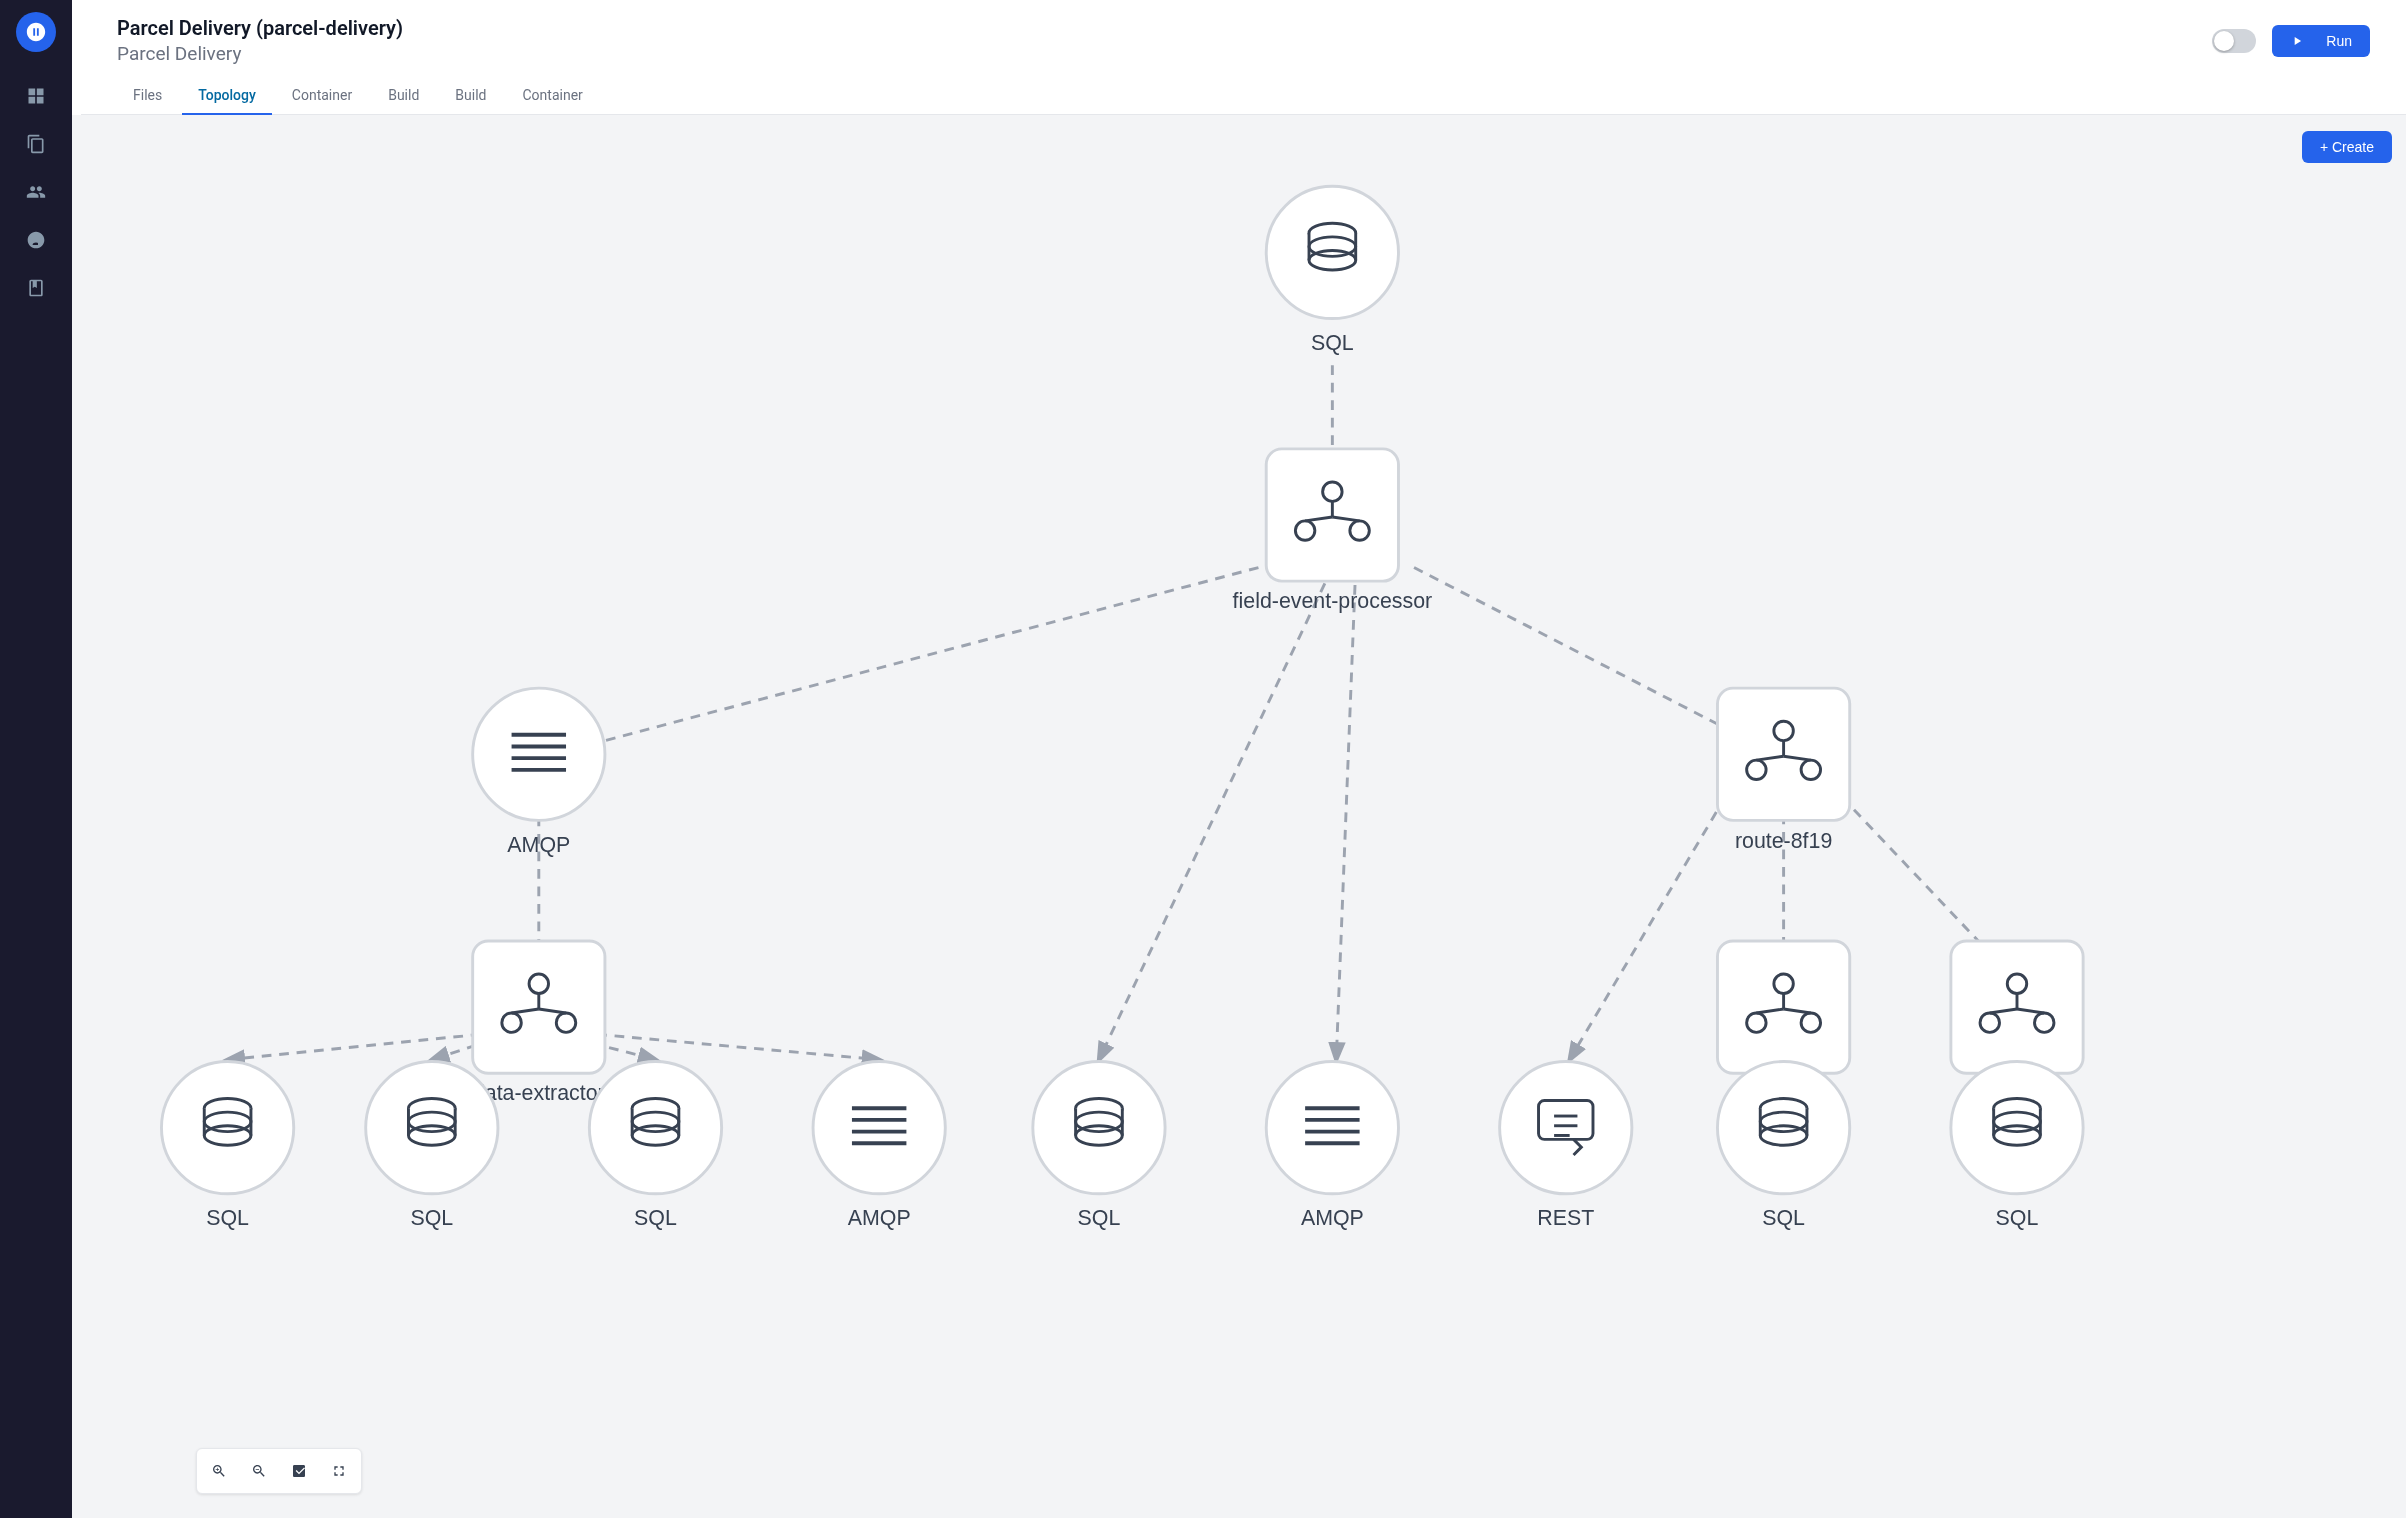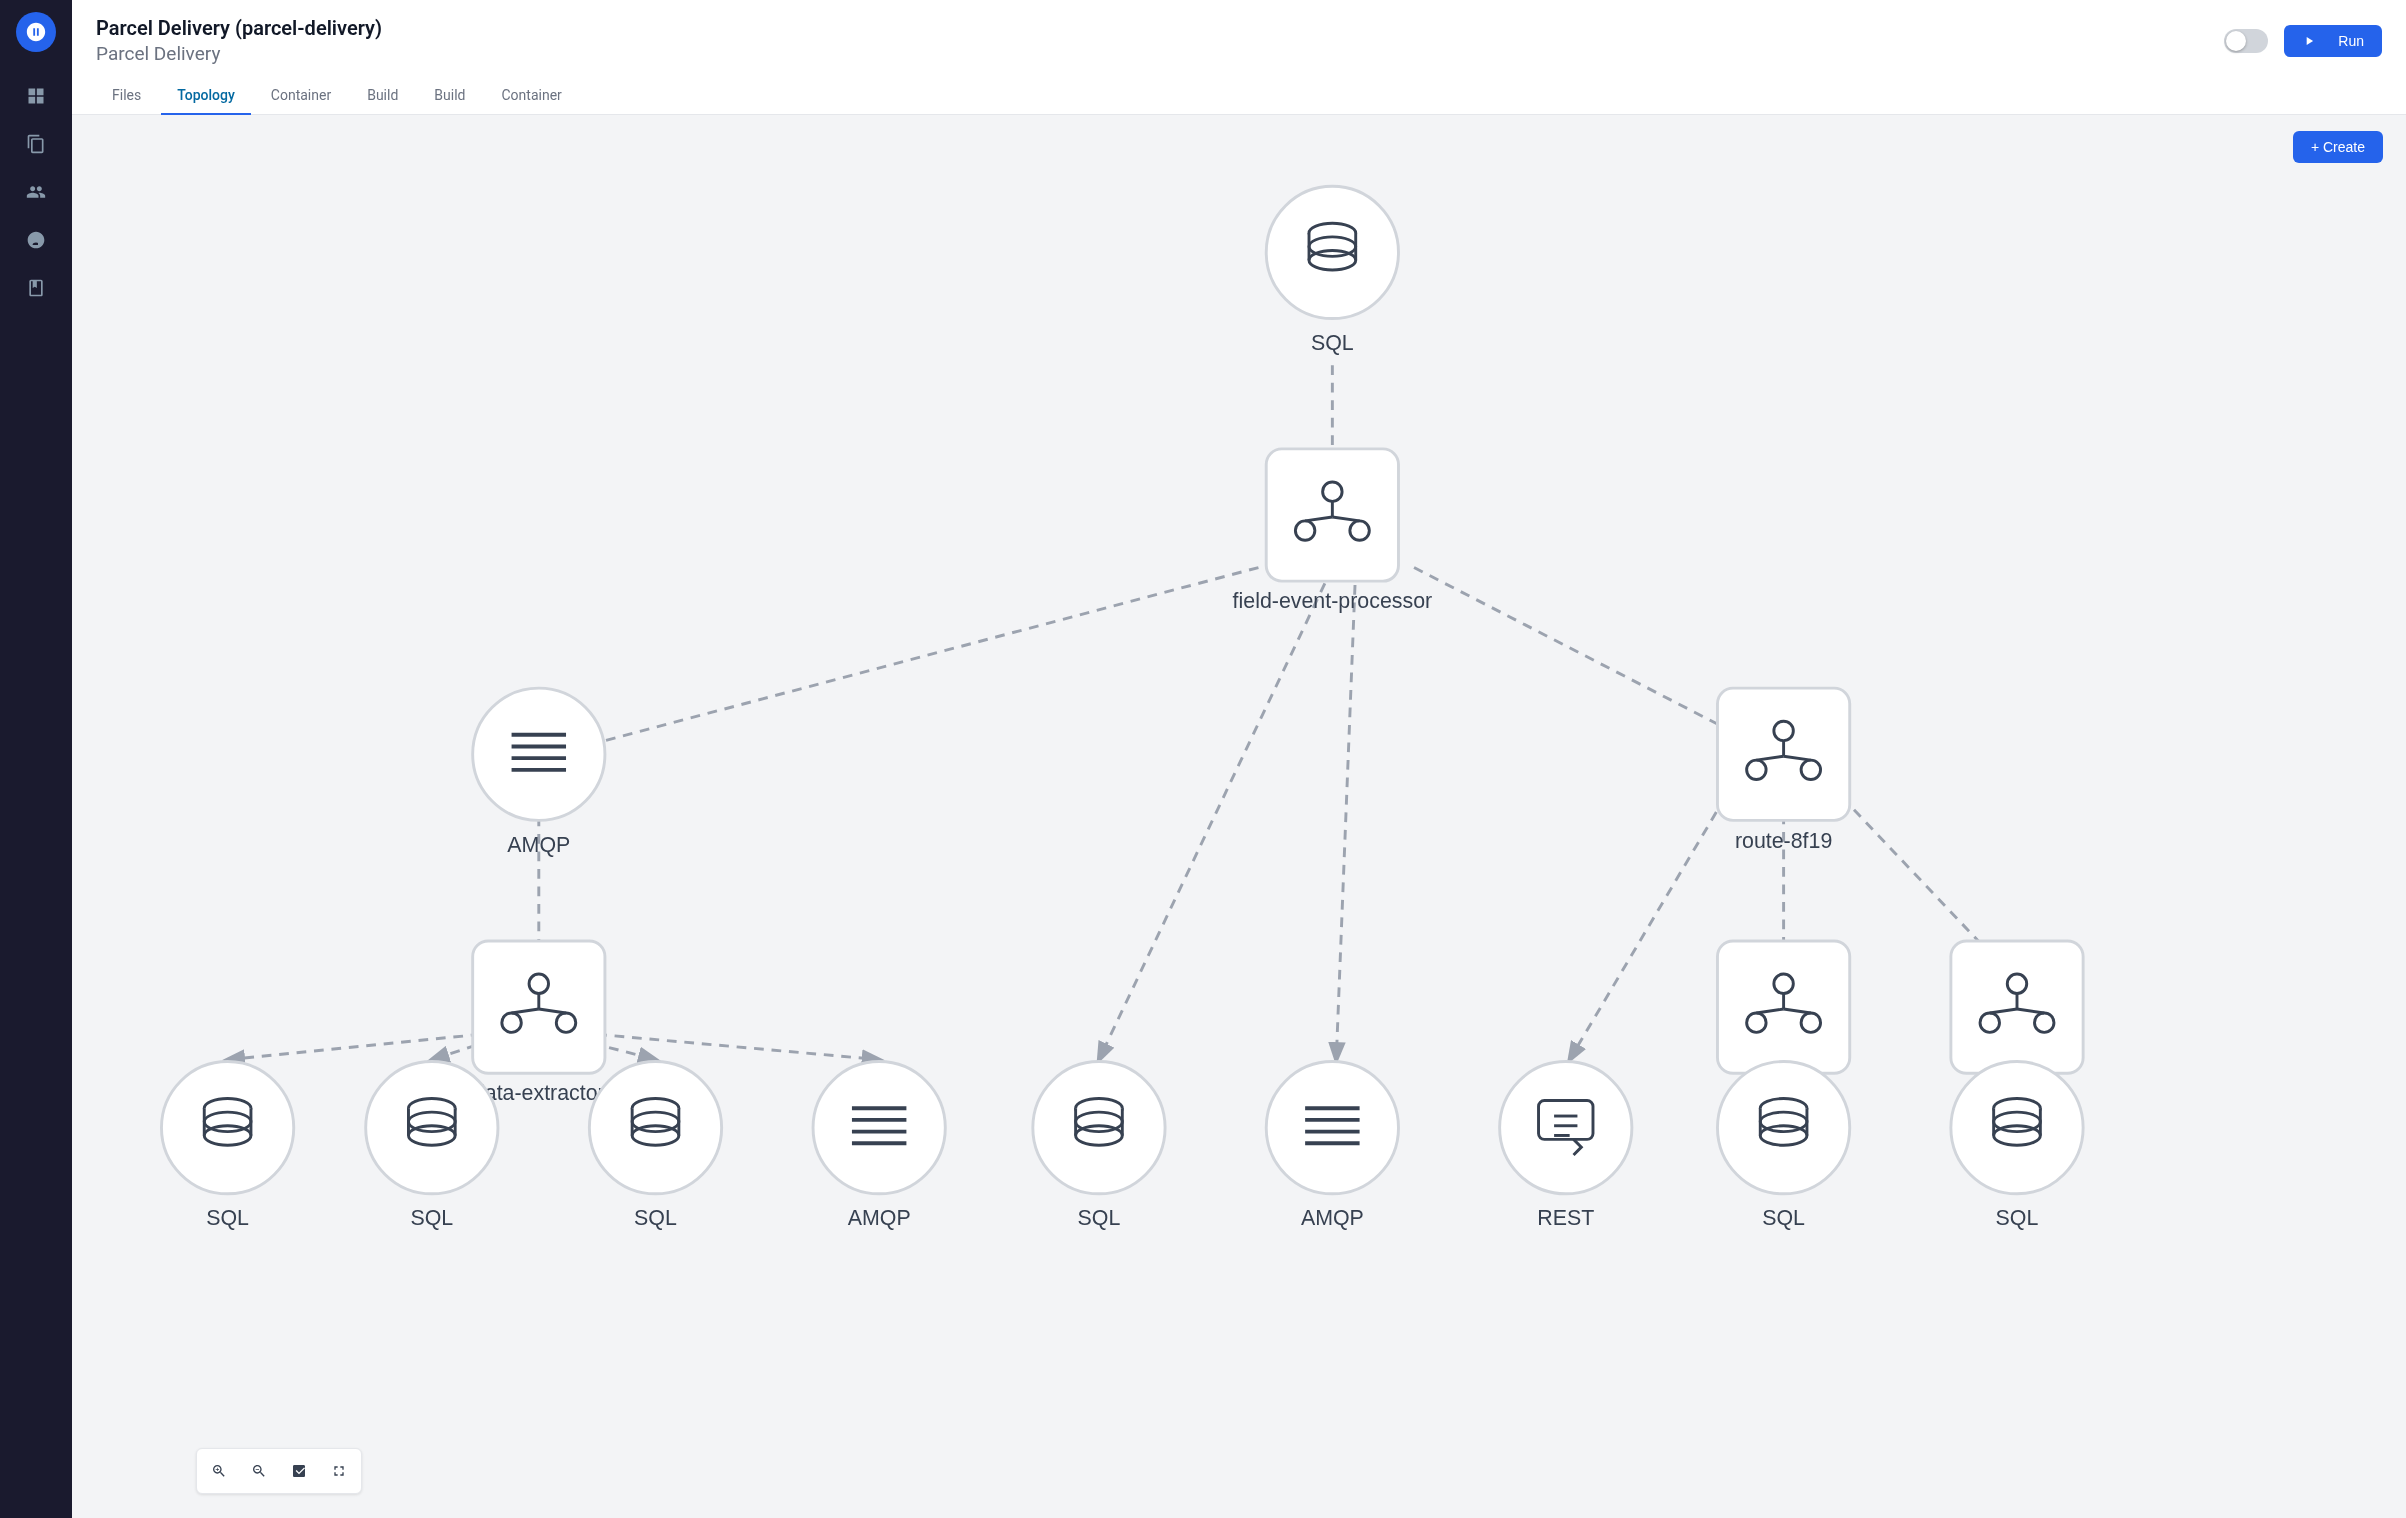--- a/index.html
+++ b/index.html
@@ -43,23 +43,24 @@
     
     .main {
       flex: 1;
       display: flex;
       flex-direction: column;
       overflow: hidden;
     }
 
     
     .header {
-      padding: 16px 24px 0;
+      padding: 16px 36px 0;
       border-bottom: 1px solid #e5e7eb;
       background: #fff;
+      margin-left: 9px;
     }
     .header-top {
       display: flex;
       align-items: center;
       justify-content: space-between;
       margin-bottom: 12px;
     }
     .header-title {
       font-size: 20px;
       font-weight: 600;
@@ -130,21 +131,21 @@
 
     
     .topology-container {
       flex: 1;
       position: relative;
       overflow: hidden;
     }
     .topology-toolbar {
       position: absolute;
       top: 16px;
-      right: 23px;
+      right: 14px;
       z-index: 10;
     }
     .create-button {
       background: #2563eb;
       color: white;
       border: none;
       border-radius: 6px;
       padding: 8px 18px;
       font-size: 14px;
       font-weight: 500;

